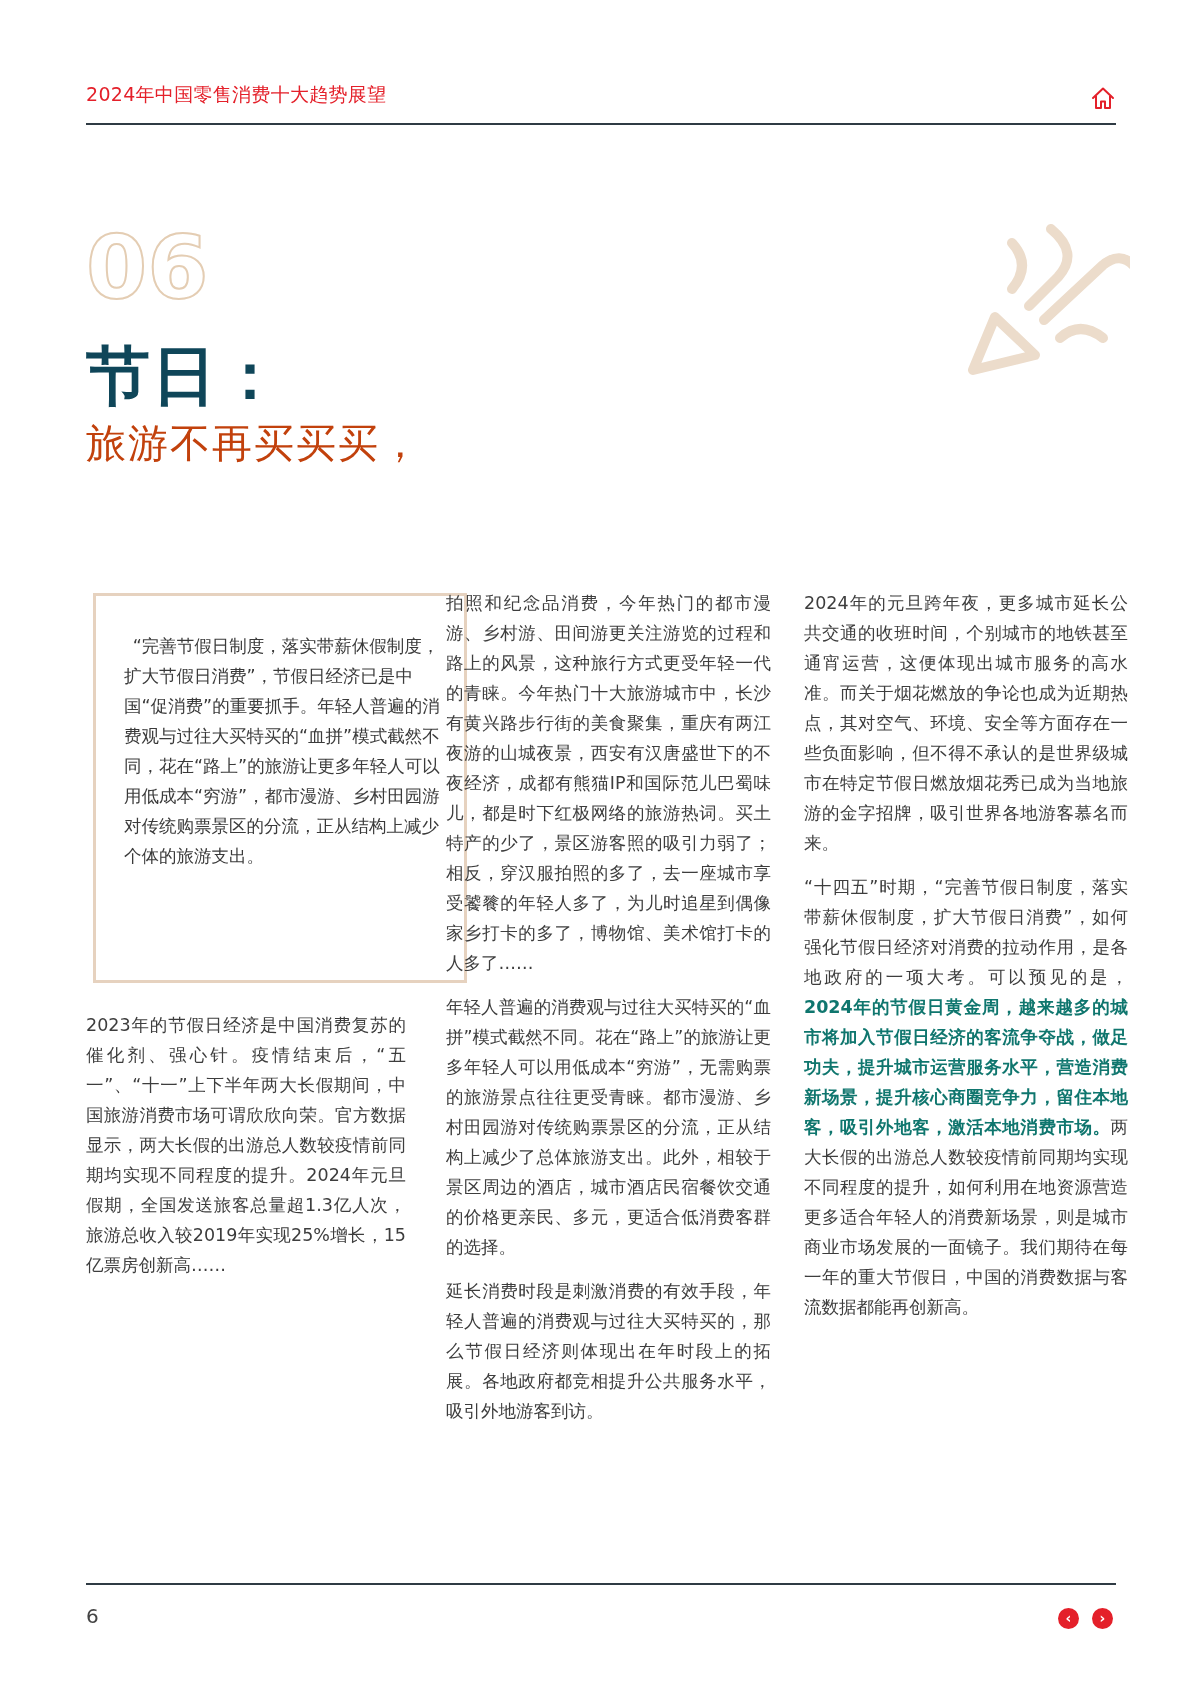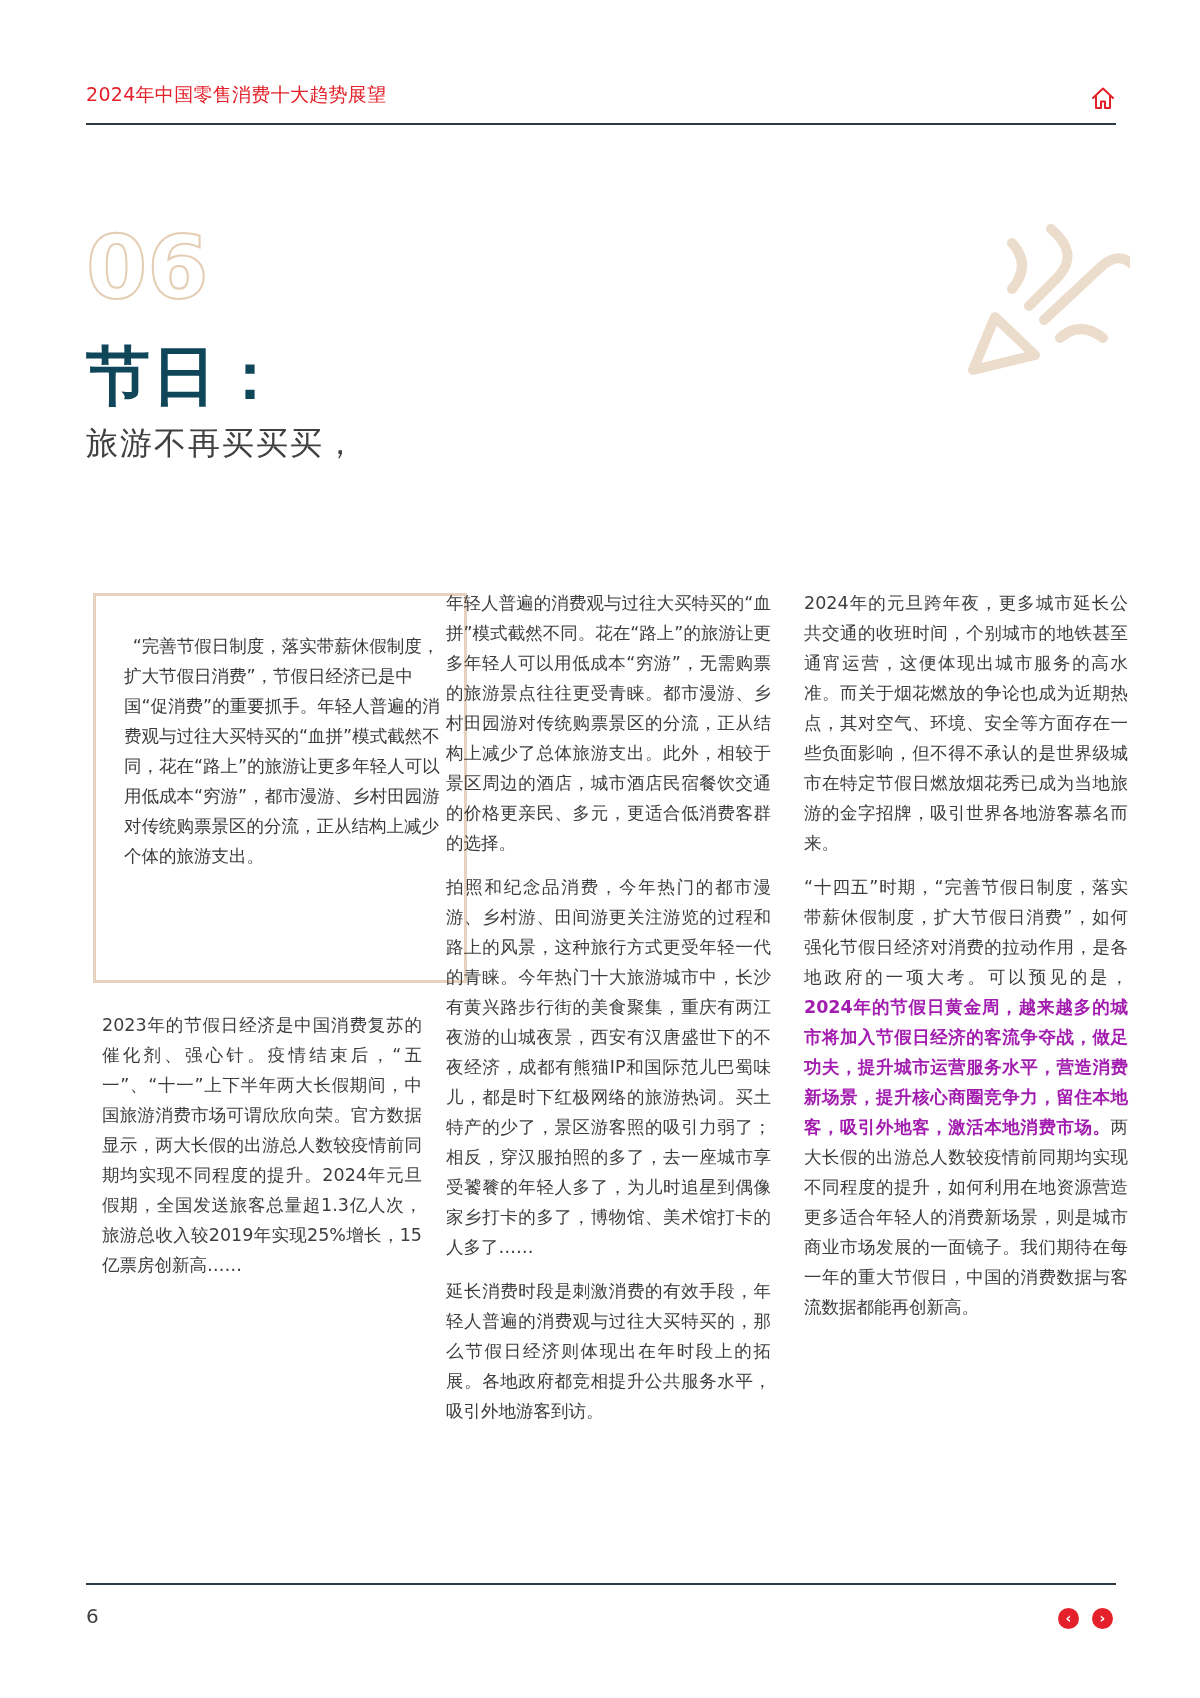--- a/index.html
+++ b/index.html
@@ -9,32 +9,32 @@
     .header { position: absolute; left: 86px; top: 80px; width: 1030px; height: 46px; }
     .header-title { position: absolute; left: 0; top: 2px; font-size: 19px; color: #e4202a; letter-spacing: 0.3px; white-space: nowrap; }
     .home-btn { position: absolute; right: 0; top: 5px; width: 26px; height: 26px; cursor: pointer; }
     .header-rule { position: absolute; left: 86px; top: 123px; width: 1030px; height: 2px; background: #2f3b44; }
 
     .section-num { position: absolute; left: 86px; top: 220px; width: 140px; height: 90px; }
     .deco-icon { position: absolute; left: 940px; top: 205px; width: 190px; height: 180px; }
 
     .title { position: absolute; left: 86px; top: 343px; }
     .title-main { font-size: 64px; font-weight: bold; color: #0f4659; line-height: 66px; white-space: nowrap; letter-spacing: 2px; }
-    .title-sub { font-size: 32px; color: #404040; line-height: 68px; white-space: nowrap; font-weight: 300; letter-spacing: 2px; }
+    .title-sub { font-size: 40px; color: #c2410c; line-height: 68px; white-space: nowrap; font-weight: 300; letter-spacing: 2px; }
 
     .quote-box { position: absolute; left: 93px; top: 593px; width: 374px; height: 390px; box-sizing: border-box;
                  border: 3px solid #e6d2bf; padding: 35px 24px 0 28px; }
     .quote-text { font-size: 17.5px; line-height: 30px; color: #3a3a3a; text-indent: 0.5em; }
 
     .col { position: absolute; font-size: 17.5px; line-height: 30px; color: #3d3d3d; text-align: justify; }
     .col p { margin: 0 0 14px 0; }
-    .col1 { left: 86px; top: 1010px; width: 320px; margin-left: 16px; }
+    .col1 { left: 86px; top: 1010px; width: 320px; }
     .col2 { left: 446px; top: 588px; width: 325px; }
     .col3 { left: 804px; top: 588px; width: 324px; }
-    .bold { font-weight: bold; color: #a21caf; }
+    .bold { font-weight: bold; color: #0f766e; }
 
     .footer-rule { position: absolute; left: 86px; top: 1583px; width: 1030px; height: 2px; background: #2f3b44; }
     .page-num { position: absolute; left: 86px; top: 1604px; font-size: 20px; color: #444; }
     .nav-btn { position: absolute; top: 1608px; width: 21px; height: 21px; border-radius: 50%; background: #e4202a;
                color: #fff; font-size: 14px; line-height: 21px; text-align: center; font-weight: bold; cursor: pointer; }
     .nav-prev { left: 1058px; }
     .nav-next { left: 1092px; }
   </style>
 </head>
 <body>
@@ -75,22 +75,22 @@
 
 <div class="quote-box">
   <div class="quote-text">“完善节假日制度，落实带薪休假制度，扩大节假日消费”，节假日经济已是中国“促消费”的重要抓手。年轻人普遍的消费观与过往大买特买的“血拼”模式截然不同，花在“路上”的旅游让更多年轻人可以用低成本“穷游”，都市漫游、乡村田园游对传统购票景区的分流，正从结构上减少个体的旅游支出。</div>
 </div>
 
 <div class="col col1">
   <p>2023年的节假日经济是中国消费复苏的催化剂、强心针。疫情结束后，“五一”、“十一”上下半年两大长假期间，中国旅游消费市场可谓欣欣向荣。官方数据显示，两大长假的出游总人数较疫情前同期均实现不同程度的提升。2024年元旦假期，全国发送旅客总量超1.3亿人次，旅游总收入较2019年实现25%增长，15亿票房创新高……</p>
 </div>
 
 <div class="col col2">
+  <p>拍照和纪念品消费，今年热门的都市漫游、乡村游、田间游更关注游览的过程和路上的风景，这种旅行方式更受年轻一代的青睐。今年热门十大旅游城市中，长沙有黄兴路步行街的美食聚集，重庆有两江夜游的山城夜景，西安有汉唐盛世下的不夜经济，成都有熊猫IP和国际范儿巴蜀味儿，都是时下红极网络的旅游热词。买土特产的少了，景区游客照的吸引力弱了；相反，穿汉服拍照的多了，去一座城市享受饕餮的年轻人多了，为儿时追星到偶像家乡打卡的多了，博物馆、美术馆打卡的人多了……</p>
   <p>年轻人普遍的消费观与过往大买特买的“血拼”模式截然不同。花在“路上”的旅游让更多年轻人可以用低成本“穷游”，无需购票的旅游景点往往更受青睐。都市漫游、乡村田园游对传统购票景区的分流，正从结构上减少了总体旅游支出。此外，相较于景区周边的酒店，城市酒店民宿餐饮交通的价格更亲民、多元，更适合低消费客群的选择。</p>
-  <p>拍照和纪念品消费，今年热门的都市漫游、乡村游、田间游更关注游览的过程和路上的风景，这种旅行方式更受年轻一代的青睐。今年热门十大旅游城市中，长沙有黄兴路步行街的美食聚集，重庆有两江夜游的山城夜景，西安有汉唐盛世下的不夜经济，成都有熊猫IP和国际范儿巴蜀味儿，都是时下红极网络的旅游热词。买土特产的少了，景区游客照的吸引力弱了；相反，穿汉服拍照的多了，去一座城市享受饕餮的年轻人多了，为儿时追星到偶像家乡打卡的多了，博物馆、美术馆打卡的人多了……</p>
   <p>延长消费时段是刺激消费的有效手段，年轻人普遍的消费观与过往大买特买的，那么节假日经济则体现出在年时段上的拓展。各地政府都竞相提升公共服务水平，吸引外地游客到访。</p>
 </div>
 
 <div class="col col3">
   <p>2024年的元旦跨年夜，更多城市延长公共交通的收班时间，个别城市的地铁甚至通宵运营，这便体现出城市服务的高水准。而关于烟花燃放的争论也成为近期热点，其对空气、环境、安全等方面存在一些负面影响，但不得不承认的是世界级城市在特定节假日燃放烟花秀已成为当地旅游的金字招牌，吸引世界各地游客慕名而来。</p>
   <p><span>“十四五”时期，“完善节假日制度，落实带薪休假制度，扩大节假日消费”，如何强化节假日经济对消费的拉动作用，是各地政府的一项大考。可以预见的是，</span><span class="bold">2024年的节假日黄金周，越来越多的城市将加入节假日经济的客流争夺战，做足功夫，提升城市运营服务水平，营造消费新场景，提升核心商圈竞争力，留住本地客，吸引外地客，激活本地消费市场。</span><span>两大长假的出游总人数较疫情前同期均实现不同程度的提升，如何利用在地资源营造更多适合年轻人的消费新场景，则是城市商业市场发展的一面镜子。我们期待在每一年的重大节假日，中国的消费数据与客流数据都能再创新高。</span></p>
 </div>
 
 <div class="footer-rule"></div>
 <div class="page-num">6</div>

